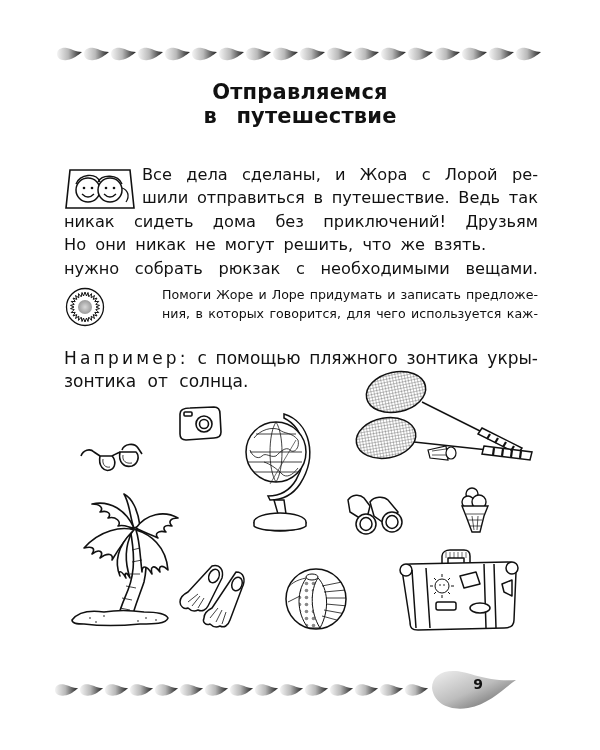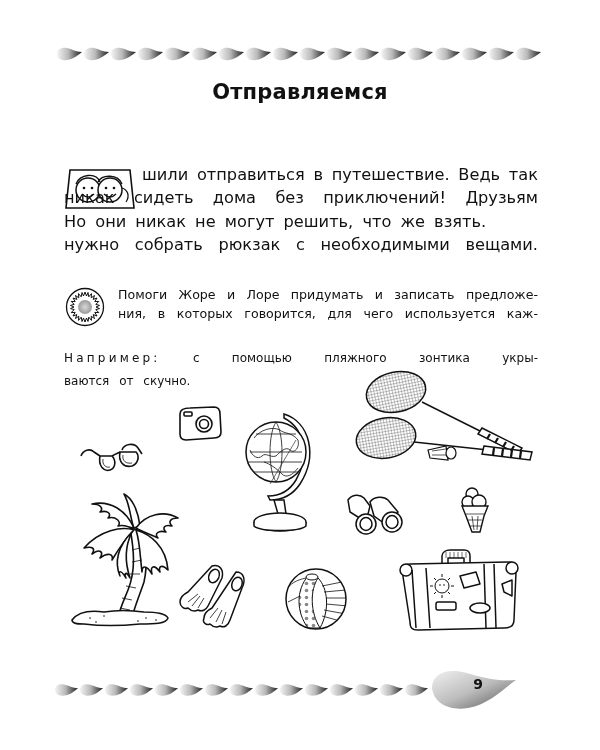--- a/index.html
+++ b/index.html
@@ -23,25 +23,25 @@
       font-family: "DejaVu Sans", sans-serif; font-size: 16.2px; line-height: 23.4px; }
     .para .line { display: block; text-align: justify; text-align-last: justify; white-space: nowrap; }
     .para .line.last { text-align-last: left; word-spacing: 4px; }
     .para .indent { padding-left: 78px; }
 
     .kids-icon { position: absolute; left: 64px; top: 166px; width: 72px; height: 46px; }
 
     .task-icon { position: absolute; left: 65px; top: 287px; width: 40px; height: 40px; }
     .task { position: absolute; left: 118px; top: 285px; width: 420px;
       font-family: "DejaVu Sans", sans-serif; font-size: 12.6px; line-height: 19px; }
-    .task .line { display: block; text-align: justify; text-align-last: justify; white-space: nowrap; }
+    .task .line { display: block; text-align: justify; text-align-last: justify; white-space: nowrap; margin-left: 44px; }
     .task .line.last { text-align-last: left; word-spacing: 3px; }
 
     .example { position: absolute; left: 64px; top: 347px; width: 474px;
-      font-family: "DejaVu Sans", sans-serif; font-size: 12px; line-height: 23.4px; }
+      font-family: "DejaVu Sans", sans-serif; font-size: 17px; line-height: 23.4px; }
     .example .line { display: block; white-space: nowrap; }
     .example .line.first { text-align: justify; text-align-last: justify; }
     .example .line.last { word-spacing: 6px; }
     .spaced { letter-spacing: 3.2px; }
 
     .pic { position: absolute; }
     svg { overflow: visible; }
   </style>
 </head>
 <body>
@@ -121,38 +121,40 @@
   <svg class="leaf">
       <use href="#leafShape"></use>
     </svg>
   <svg class="leaf">
       <use href="#leafShape"></use>
     </svg>
 </div>
 
 <div class="title">
   <div>Отправляемся</div>
+  <div class="l2">в  путешествие</div>
 </div>
 
 <svg class="kids-icon" viewBox="0 0 72 46">
   <path d="M6 4 L66 4 L70 42 L2 42 Z" fill="#fff" stroke="#111" stroke-width="1.6"></path>
   <circle cx="24" cy="24" r="12" fill="#fff" stroke="#111" stroke-width="1.5"></circle>
   <circle cx="46" cy="24" r="12" fill="#fff" stroke="#111" stroke-width="1.5"></circle>
   <path d="M12 18 C16 8, 32 6, 36 16" fill="none" stroke="#111" stroke-width="1.4"></path>
   <path d="M34 16 C38 8, 54 8, 58 18" fill="none" stroke="#111" stroke-width="1.4"></path>
   <path d="M18 28 Q24 34 30 28" fill="none" stroke="#111" stroke-width="1.3"></path>
   <path d="M40 28 Q46 34 52 28" fill="none" stroke="#111" stroke-width="1.3"></path>
   <circle cx="20" cy="22" r="1.3" fill="#111"></circle>
     <circle cx="28" cy="22" r="1.3" fill="#111"></circle>
   <circle cx="42" cy="22" r="1.3" fill="#111"></circle>
     <circle cx="50" cy="22" r="1.3" fill="#111"></circle>
   <path d="M58 22 C64 24, 66 30, 62 36" fill="none" stroke="#111" stroke-width="1.3"></path>
 </svg>
 
 <div class="para">
+  <span class="line indent">Все дела сделаны, и Жора с Лорой ре-</span>
   <span class="line indent">шили отправиться в путешествие. Ведь так</span>
   <span class="line">никак сидеть дома без приключений! Друзьям</span>
   <span class="line last">Но они никак не могут решить, что же взять.</span>
   <span class="line">нужно собрать рюкзак с необходимыми вещами.</span>
 </div>
 
 <svg class="task-icon" viewBox="0 0 40 40">
   <circle cx="20" cy="20" r="18.5" fill="#fff" stroke="#111" stroke-width="1.3"></circle>
   <g stroke="#111" stroke-width="1" fill="none">
     <path d="M20 5 L21.5 9 L23 5.5 L23.8 9.8 L26.5 6.6 L26.2 10.8 L29.5 8.5 L28.2 12.4 L32 11 L29.8 14.6 L33.8 14.4 L30.8 17.4 L34.5 18.4 L31 20 L34.5 21.6 L30.8 22.6 L33.8 25.6 L29.8 25.4 L32 29 L28.2 27.6 L29.5 31.5 L26.2 29.2 L26.5 33.4 L23.8 30.2 L23 34.5 L21.5 31 L20 35 L18.5 31 L17 34.5 L16.2 30.2 L13.5 33.4 L13.8 29.2 L10.5 31.5 L11.8 27.6 L8 29 L10.2 25.4 L6.2 25.6 L9.2 22.6 L5.5 21.6 L9 20 L5.5 18.4 L9.2 17.4 L6.2 14.4 L10.2 14.6 L8 11 L11.8 12.4 L10.5 8.5 L13.8 10.8 L13.5 6.6 L16.2 9.8 L17 5.5 L18.5 9 Z"></path>
@@ -160,21 +162,21 @@
   <circle cx="20" cy="20" r="7" fill="url(#sunGrad)"></circle>
 </svg>
 
 <div class="task">
   <span class="line">Помоги Жоре и Лоре придумать и записать предложе-</span>
   <span class="line">ния, в которых говорится, для чего используется каж-</span>
 </div>
 
 <div class="example">
   <span class="line first"><span class="spaced">Например:</span><span> с помощью пляжного зонтика укры-</span></span>
-  <span class="line last">ваются от скучно.</span>
+  <span class="line last">зонтика от солнца.</span>
 </div>
 
 <svg class="pic" style="left:78px; top:440px" width="72" height="40" viewBox="0 0 72 40">
   <g fill="#fff" stroke="#111" stroke-width="1.6" stroke-linejoin="round">
     <path d="M3 16 C5 10, 12 8, 16 12 L22 16"></path>
     <path d="M44 10 C46 4, 56 2, 60 8 L64 14"></path>
     <path d="M22 16 C20 26, 26 32, 32 30 C38 28, 38 20, 34 16 Z"></path>
     <path d="M42 12 C40 22, 46 28, 54 26 C60 24, 62 16, 58 12 Z"></path>
     <path d="M34 16 C37 14, 40 13, 42 12"></path>
   </g>

